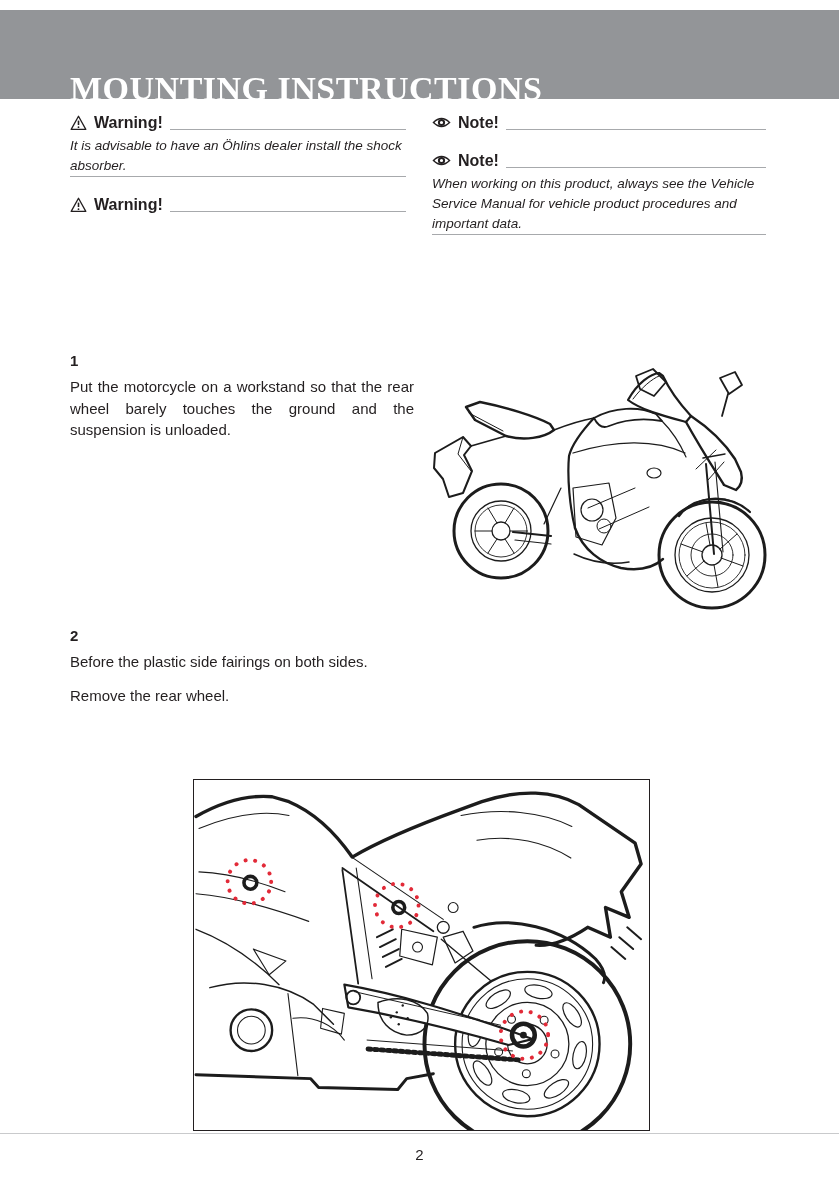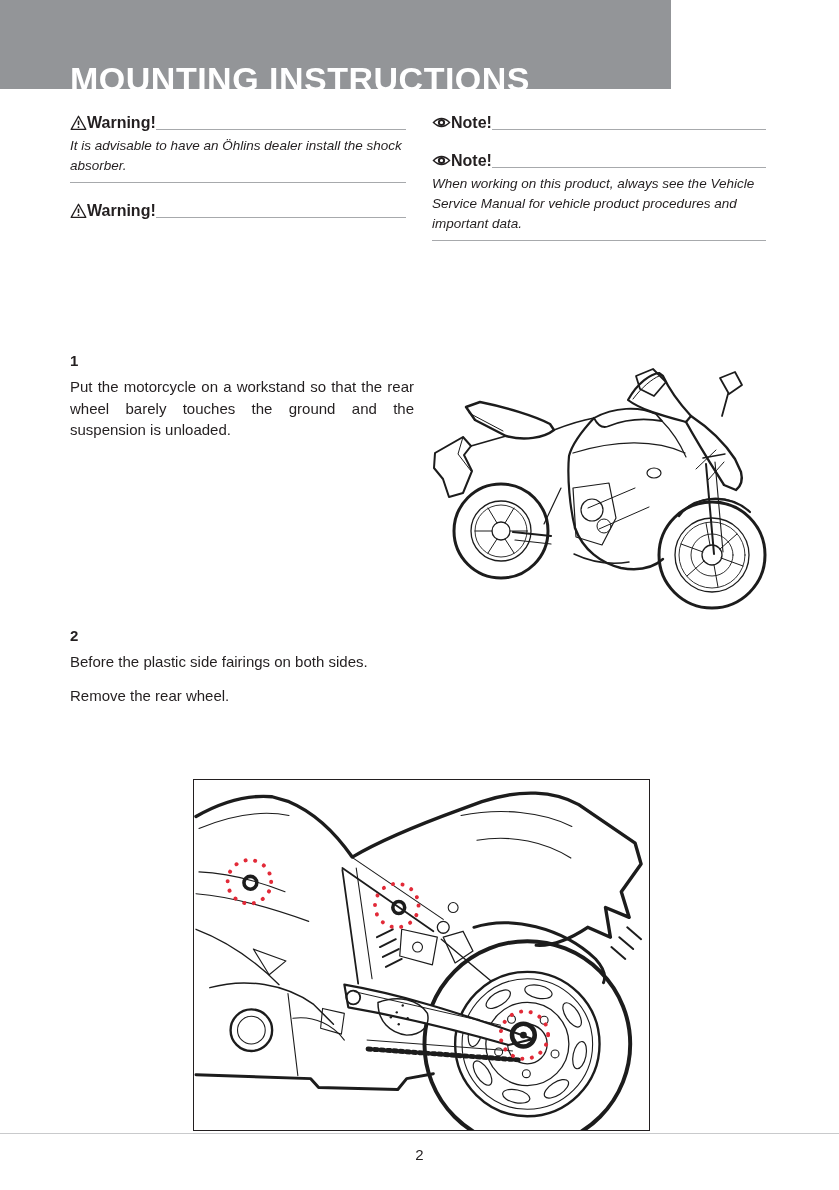--- a/index.html
+++ b/index.html
@@ -1,35 +1,35 @@
 <!DOCTYPE html>
 <html style="--header-bar: #939598; --rule-gray: #a7a9ac; --ink: #231f20; --line-art: #1c1c1c; --accent-red: #e22a38;"><head>
 <meta charset="utf-8">
 <style>
   html,body{margin:0;padding:0;background:#fff;}
   .page{
     position:relative;width:839px;height:1190px;overflow:hidden;background:#fff;
     font-family:"Liberation Sans", sans-serif;color:var(--ink,#231f20);
   }
   
-  .titlebar{position:absolute;left:0;top:0;width:671px;height:89px;background:var(--header-bar,#939598);}
+  .titlebar{position:absolute;left:0;top:10px;width:839px;height:89px;background:var(--header-bar,#939598);font-family:Liberation Serif, serif;}
   .title{position:absolute;left:70px;bottom:-7px;margin:0;font-size:34px;line-height:1;
          font-weight:bold;color:#fff;letter-spacing:0.5px;white-space:nowrap;}
   
   .col{position:absolute;top:112px;}
   .col-left{left:70px;width:336px;}
   .col-right{left:432px;width:334px;}
   .notice{margin-bottom:17px;}
-  .notice-head{display:flex;align-items:center;height:21px;}
+  .notice-head{display:flex;align-items:center;gap:7px;height:21px;}
   .notice-head .icon{display:flex;align-items:center;}
   .notice-head .icon svg{display:block;}
   .notice-title{font-weight:bold;font-size:16px;line-height:1;}
   .head-rule{flex:1;border-bottom:1px solid var(--rule-gray,#a7a9ac);align-self:flex-end;margin-bottom:3px;}
   .notice-body{font-style:italic;font-size:13.5px;line-height:20px;margin:3px 0 0 0;
-               padding-bottom:6px;border-bottom:1px solid var(--rule-gray,#a7a9ac);}
+               border-bottom:1px solid var(--rule-gray,#a7a9ac);}
   
   .step{position:absolute;}
   .step-1{left:70px;top:352px;width:344px;}
   .step-2{left:70px;top:627px;width:430px;}
   .step-num{font-weight:bold;font-size:15px;margin-bottom:7px;}
   .step-text{font-size:15px;line-height:21.5px;margin:0;}
   .step-1 .step-text{text-align:justify;}
   .step-2 .step-text.second{margin-top:12px;}
   
   .fig{margin:0;padding:0;}

